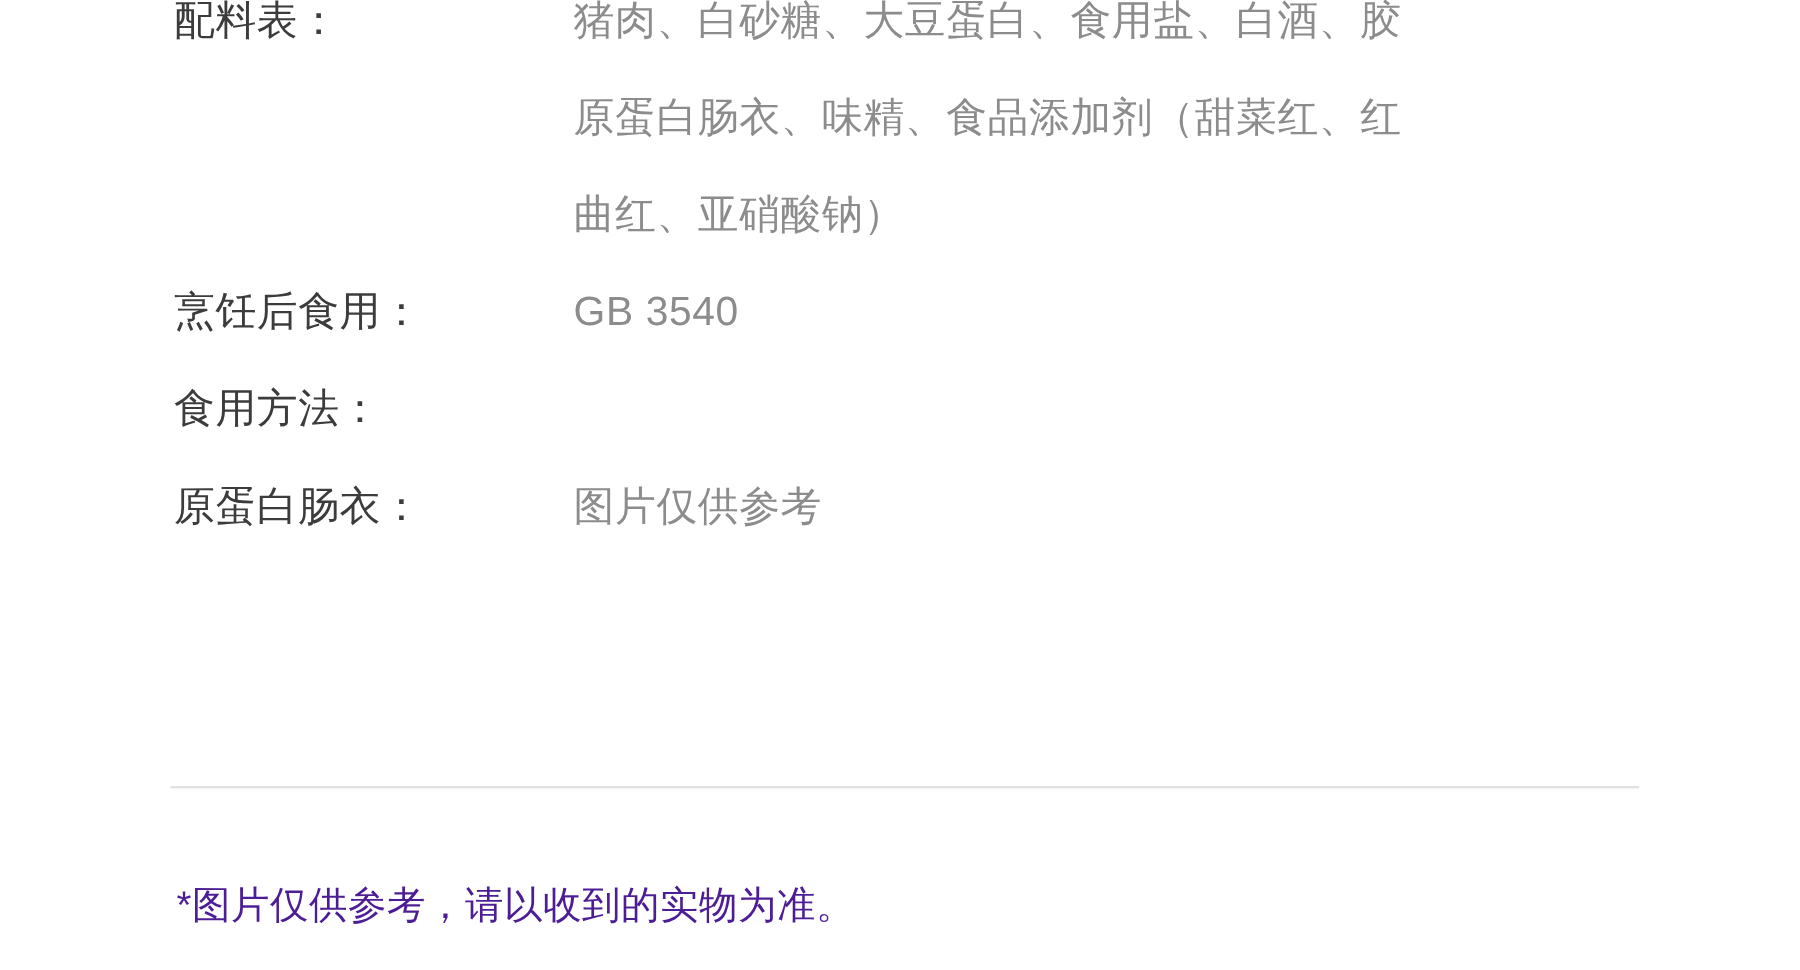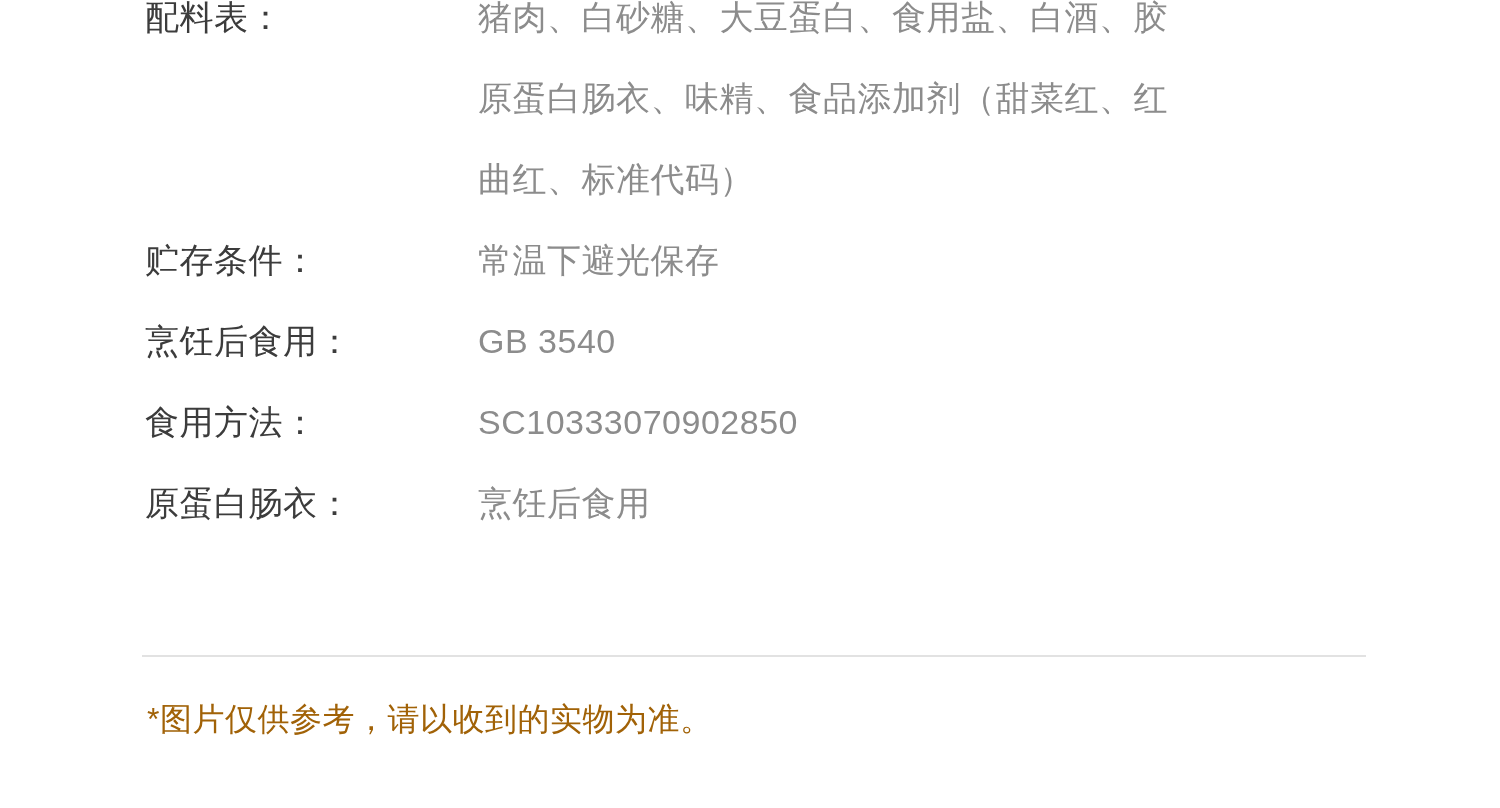--- a/index.html
+++ b/index.html
@@ -78,62 +78,57 @@
     top: 630px;
     width: 1224px;
     height: 2px;
     background: #e2e2e2;
   }
 
   
   .footnote {
     position: absolute;
     left: 147px;
-    top: 671px;
+    top: 706px;
     font-size: 32px;
     line-height: 46px;
-    color: #a16207;
+    color: #4c1d95;
     letter-spacing: 0.5px;
     white-space: nowrap;
   }
 </style>
 </head>
 <body>
 
 <div class="page">
 
   <div class="spec-table">
 
     <div class="spec-row is-multiline">
       <div class="spec-label">配料表：</div>
       <div class="spec-value wrap">
         <span class="vline">猪肉、白砂糖、大豆蛋白、食用盐、白酒、胶</span>
         <span class="vline">原蛋白肠衣、味精、食品添加剂（甜菜红、红</span>
-        <span class="vline">曲红、标准代码）</span>
+        <span class="vline">曲红、亚硝酸钠）</span>
       </div>
     </div>
 
-    <div class="spec-row">
-      <div class="spec-label">贮存条件：</div>
-      <div class="spec-value">常温下避光保存</div>
-    </div>
 
     <div class="spec-row">
       <div class="spec-label">烹饪后食用：</div>
       <div class="spec-value">GB 3540</div>
     </div>
 
     <div class="spec-row">
       <div class="spec-label">食用方法：</div>
-      <div class="spec-value">SC10333070902850</div>
     </div>
 
     <div class="spec-row">
       <div class="spec-label">原蛋白肠衣：</div>
-      <div class="spec-value">烹饪后食用</div>
+      <div class="spec-value">图片仅供参考</div>
     </div>
 
   </div>
 
   <div class="divider"></div>
 
   <div class="footnote">*图片仅供参考，请以收到的实物为准。</div>
 
 </div>
 

